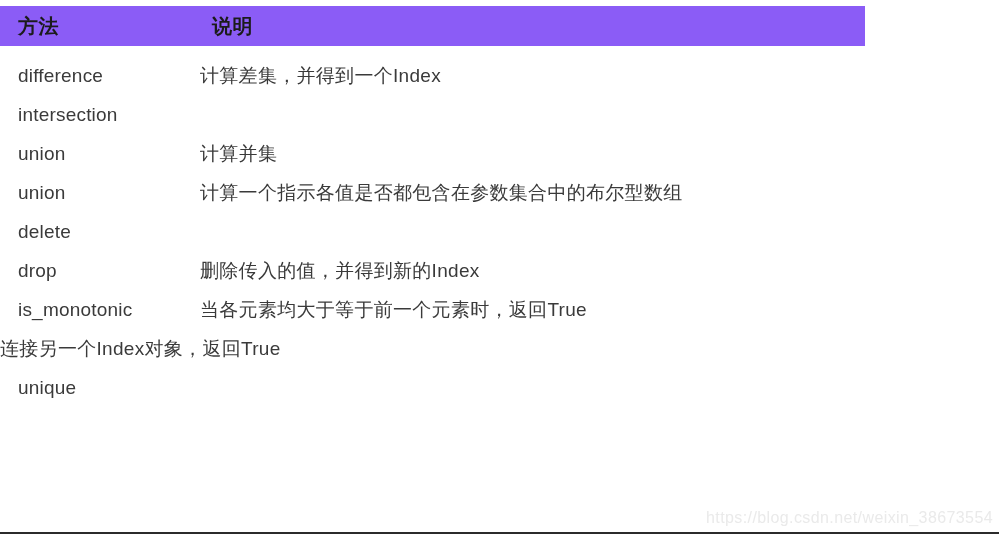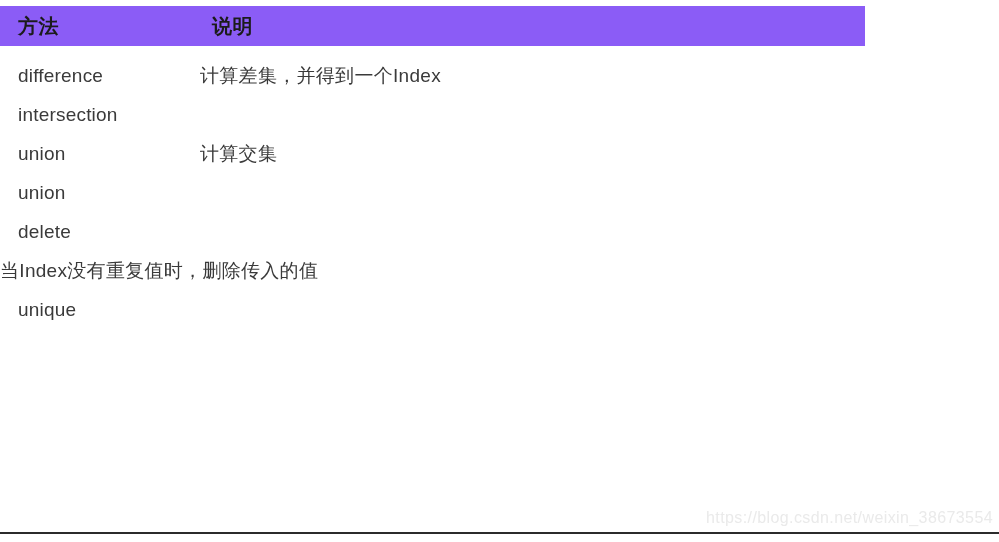--- a/index.html
+++ b/index.html
@@ -113,30 +113,39 @@
   <div class="table-body">
       <div class="row">
         <div class="cell method">difference</div>
         <div class="cell desc">计算差集，并得到一个Index</div>
       </div>
       <div class="row">
         <div class="cell method">intersection</div>
       </div>
       <div class="row">
         <div class="cell method">union</div>
-        <div class="cell desc">计算交集</div>
+        <div class="cell desc">计算并集</div>
       </div>
       <div class="row">
         <div class="cell method">union</div>
+        <div class="cell desc">计算一个指示各值是否都包含在参数集合中的布尔型数组</div>
       </div>
       <div class="row">
         <div class="cell method">delete</div>
       </div>
       <div class="row">
-        <div class="cell desc">当Index没有重复值时，删除传入的值</div>
+        <div class="cell method">drop</div>
+        <div class="cell desc">删除传入的值，并得到新的Index</div>
+      </div>
+      <div class="row">
+        <div class="cell method">is_monotonic</div>
+        <div class="cell desc">当各元素均大于等于前一个元素时，返回True</div>
+      </div>
+      <div class="row">
+        <div class="cell desc">连接另一个Index对象，返回True</div>
       </div>
       <div class="row">
         <div class="cell method">unique</div>
       </div>
     </div>
 
   <div class="bottom-rule"></div>
 
   <div class="watermark">https://blog.csdn.net/weixin_38673554</div>
 

